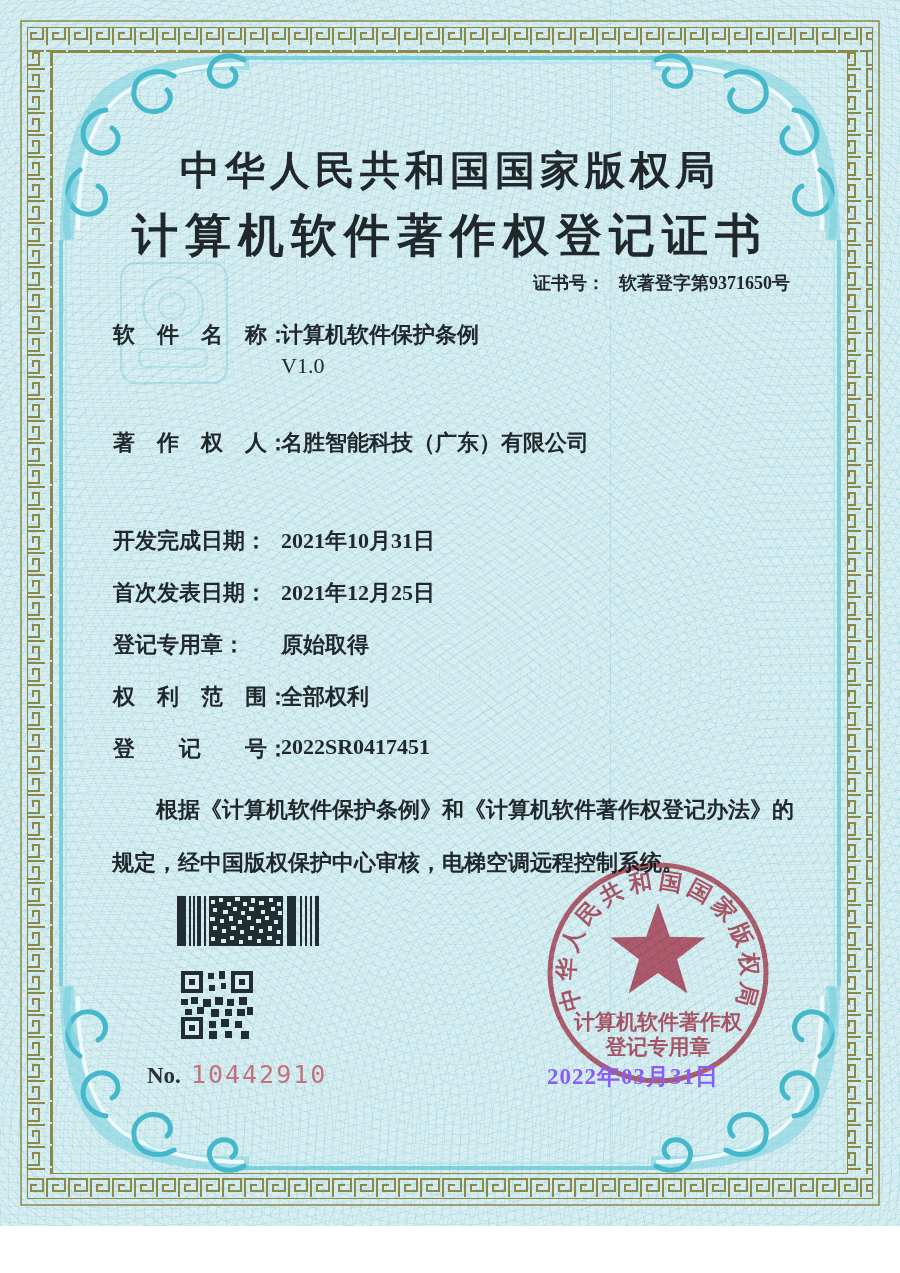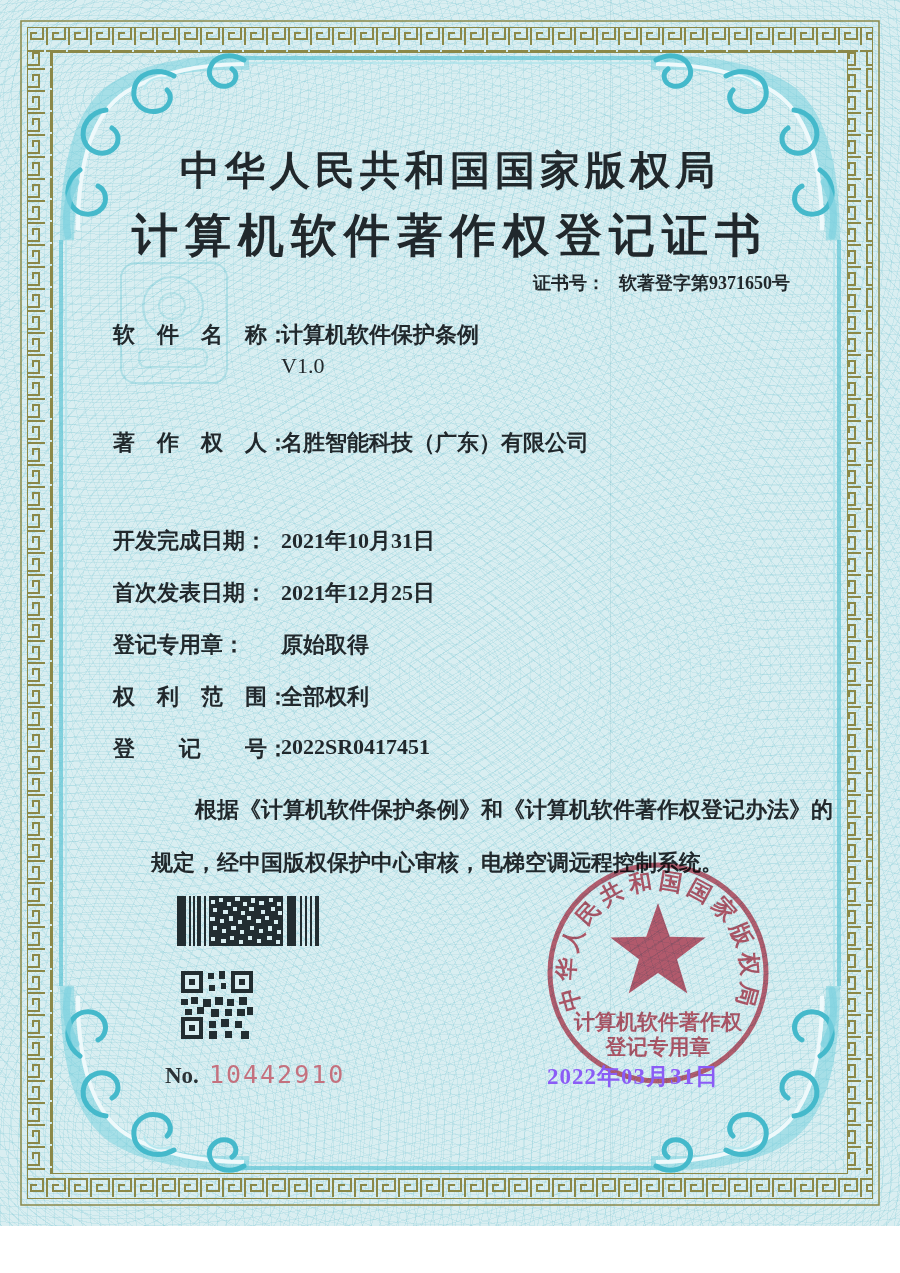--- a/index.html
+++ b/index.html
@@ -18,32 +18,32 @@
   svg.frame{position:absolute;left:0;top:0;pointer-events:none;}
   .txt{position:absolute;color:#21282c;}
   .title1{left:0;top:143px;width:900px;text-align:center;font-size:40px;font-weight:700;letter-spacing:5px;}
   .title2{left:0;top:205px;width:900px;text-align:center;font-size:46px;font-weight:700;letter-spacing:7px;}
   .certline{top:271px;right:110px;font-size:18px;font-weight:700;}
   .certline .lbl{margin-right:14px;}
   .frow{left:113px;font-size:22px;font-weight:700;white-space:nowrap;}
   .frow .lbl{display:inline-block;min-width:150px;}
   .frow .val{position:absolute;left:168px;white-space:nowrap;}
   .version{left:281px;top:353px;font-size:22px;font-weight:400;}
-  .statement{left:112px;top:783px;width:740px;font-size:22px;font-weight:700;line-height:53px;margin-left:39px;}
+  .statement{left:112px;top:783px;width:740px;font-size:22px;font-weight:700;line-height:53px;}
   .statement .l1{text-indent:2em;white-space:nowrap;}
   .statement .l2{white-space:nowrap;}
   .watermark{position:absolute;left:120px;top:262px;width:104px;height:118px;border:2px solid rgba(104,196,210,.35);
      border-radius:16px;}
   .watermark .wm-circle{position:absolute;left:20px;top:12px;width:58px;height:58px;border:2px solid rgba(104,196,210,.32);border-radius:50%;}
   .watermark .wm-core{position:absolute;left:36px;top:28px;width:24px;height:24px;border:2px solid rgba(104,196,210,.28);border-radius:50%;}
   .watermark .wm-base{position:absolute;left:16px;top:84px;width:66px;height:16px;border:2px solid rgba(104,196,210,.28);border-radius:8px;}
   .barcode{position:absolute;left:177px;top:896px;}
   .qrcode{position:absolute;left:181px;top:971px;}
   .sealwrap{position:absolute;left:538px;top:853px;width:240px;height:240px;mix-blend-mode:multiply;opacity:.9;}
-  .footer-no{position:absolute;left:147px;top:1060px;font-size:23px;font-weight:600;color:#2b3236;margin-left:18px;}
+  .footer-no{position:absolute;left:147px;top:1060px;font-size:23px;font-weight:600;color:#2b3236;}
   .footer-no .serial{font-family:"DejaVu Sans Mono",monospace;font-size:25px;font-weight:400;color:#c4717e;letter-spacing:2px;margin-left:10px;}
   .footer-date{position:absolute;left:547px;top:1061px;font-size:23px;font-weight:700;color:#8b5cf6;letter-spacing:1px;}
 </style>
 </head>
 <body>
 
 <div class="page">
   <div class="paper"></div>
   <div class="crease" style="left:610px"></div>
 

